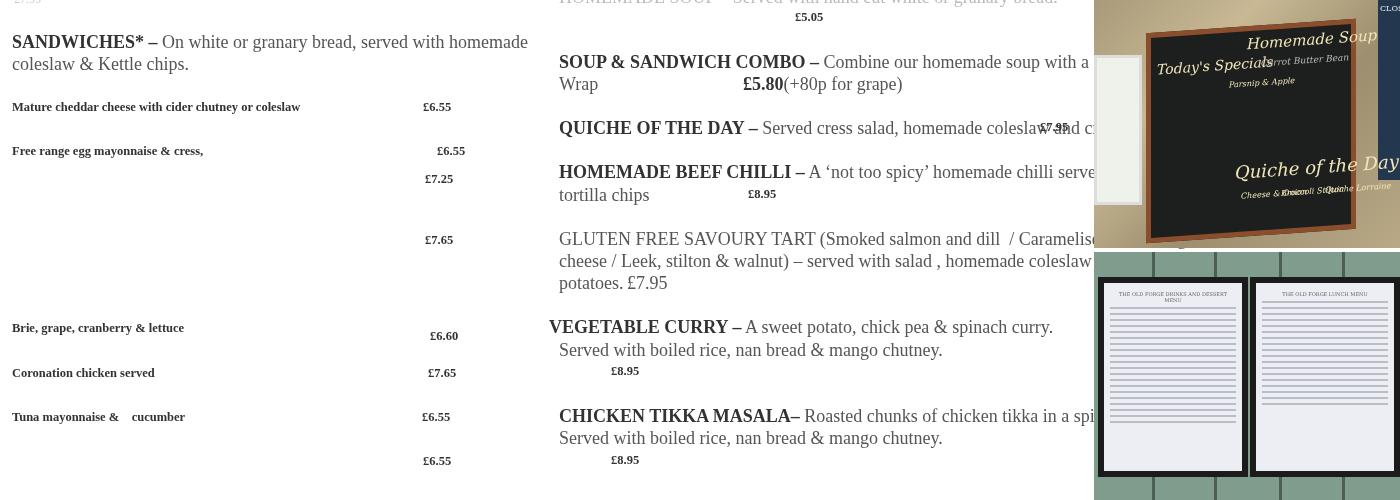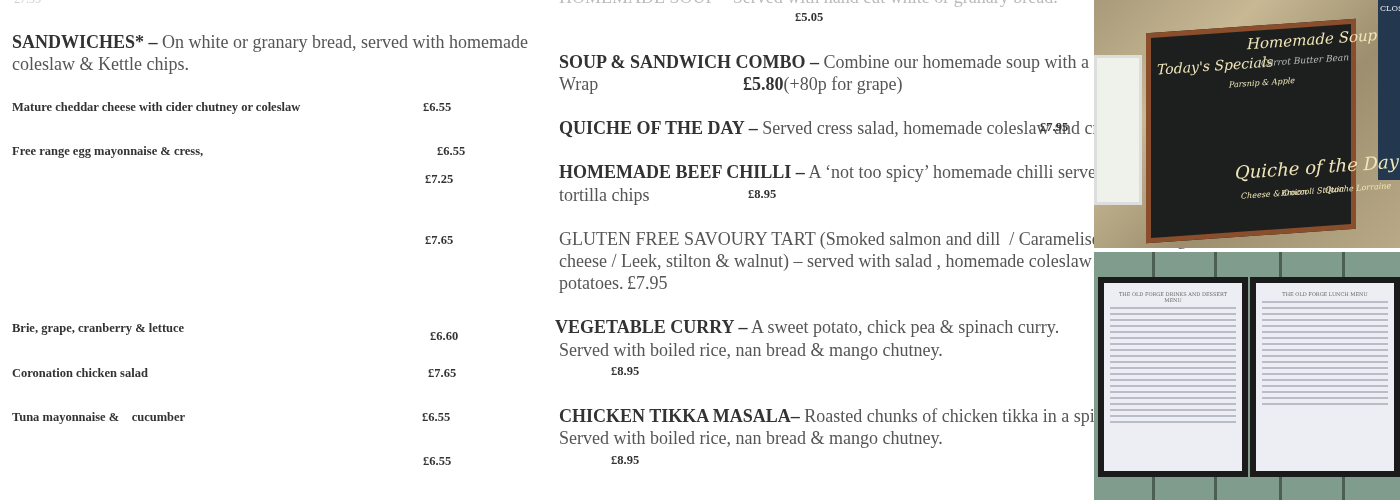--- a/index.html
+++ b/index.html
@@ -45,21 +45,21 @@
   <div class="abs item" style="left:12px; top:144px;">Free range egg mayonnaise &amp; cress,</div>
   <div class="abs price" style="left:437px; top:144px;">£6.55</div>
 
   <div class="abs price" style="left:425px; top:172px;">£7.25</div>
 
   <div class="abs price" style="left:425px; top:233px;">£7.65</div>
 
   <div class="abs item" style="left:12px; top:321px;">Brie, grape, cranberry &amp; lettuce</div>
   <div class="abs price" style="left:430px; top:321px;margin-top:8px;">£6.60</div>
 
-  <div class="abs item" style="left:12px; top:366px;">Coronation chicken  salad</div>
+  <div class="abs item" style="left:12px; top:366px;">Coronation chicken  served</div>
   <div class="abs price" style="left:428px; top:366px;">£7.65</div>
 
   <div class="abs item" style="left:12px; top:410px; white-space:pre;">Tuna mayonnaise &amp;    cucumber</div>
   <div class="abs price" style="left:422px; top:410px;">£6.55</div>
 
   <div class="abs price" style="left:423px; top:454px;">£6.55</div>
 </div>
 
 <div class="col" id="col-mid">
   <div class="abs t" style="left:14px; top:-14px; color:#bbb;">HOMEMADE SOUP – Served with hand cut white or granary bread.</div>
@@ -85,21 +85,21 @@
     <span>A ‘not too spicy’ homemade chilli served with boiled rice,</span>
   </div>
   <div class="abs t" style="left:14px; top:184px;">tortilla chips</div>
   <div class="abs price" style="left:203px; top:187px;">£8.95</div>
 
   <div class="abs t" style="left:14px; top:228px; white-space:pre;">GLUTEN FREE SAVOURY TART (Smoked salmon and dill  / Caramelised onion &amp; goats</div>
   <div class="abs t" style="left:14px; top:250px;">cheese / Leek, stilton &amp; walnut) – served with salad , homemade coleslaw and baby</div>
   <div class="abs t" style="left:14px; top:272px;">potatoes.</div>
   <div class="abs t" style="left:82px; top:272px;">£7.95</div>
 
-  <div class="abs t" style="left:10px; top:316px;">
+  <div class="abs t" style="left:4px; top:316px;">
     <span class="b">VEGETABLE CURRY –</span>
     <span>A sweet potato, chick pea &amp; spinach curry.</span>
   </div>
   <div class="abs t" style="left:14px; top:339px;">Served with boiled rice, nan bread &amp; mango chutney.</div>
   <div class="abs price" style="left:66px; top:364px;">£8.95</div>
 
   <div class="abs t" style="left:14px; top:405px;">
     <span class="b">CHICKEN TIKKA MASALA–</span>
     <span>Roasted chunks of chicken tikka in a spicy sauce.</span>
   </div>

